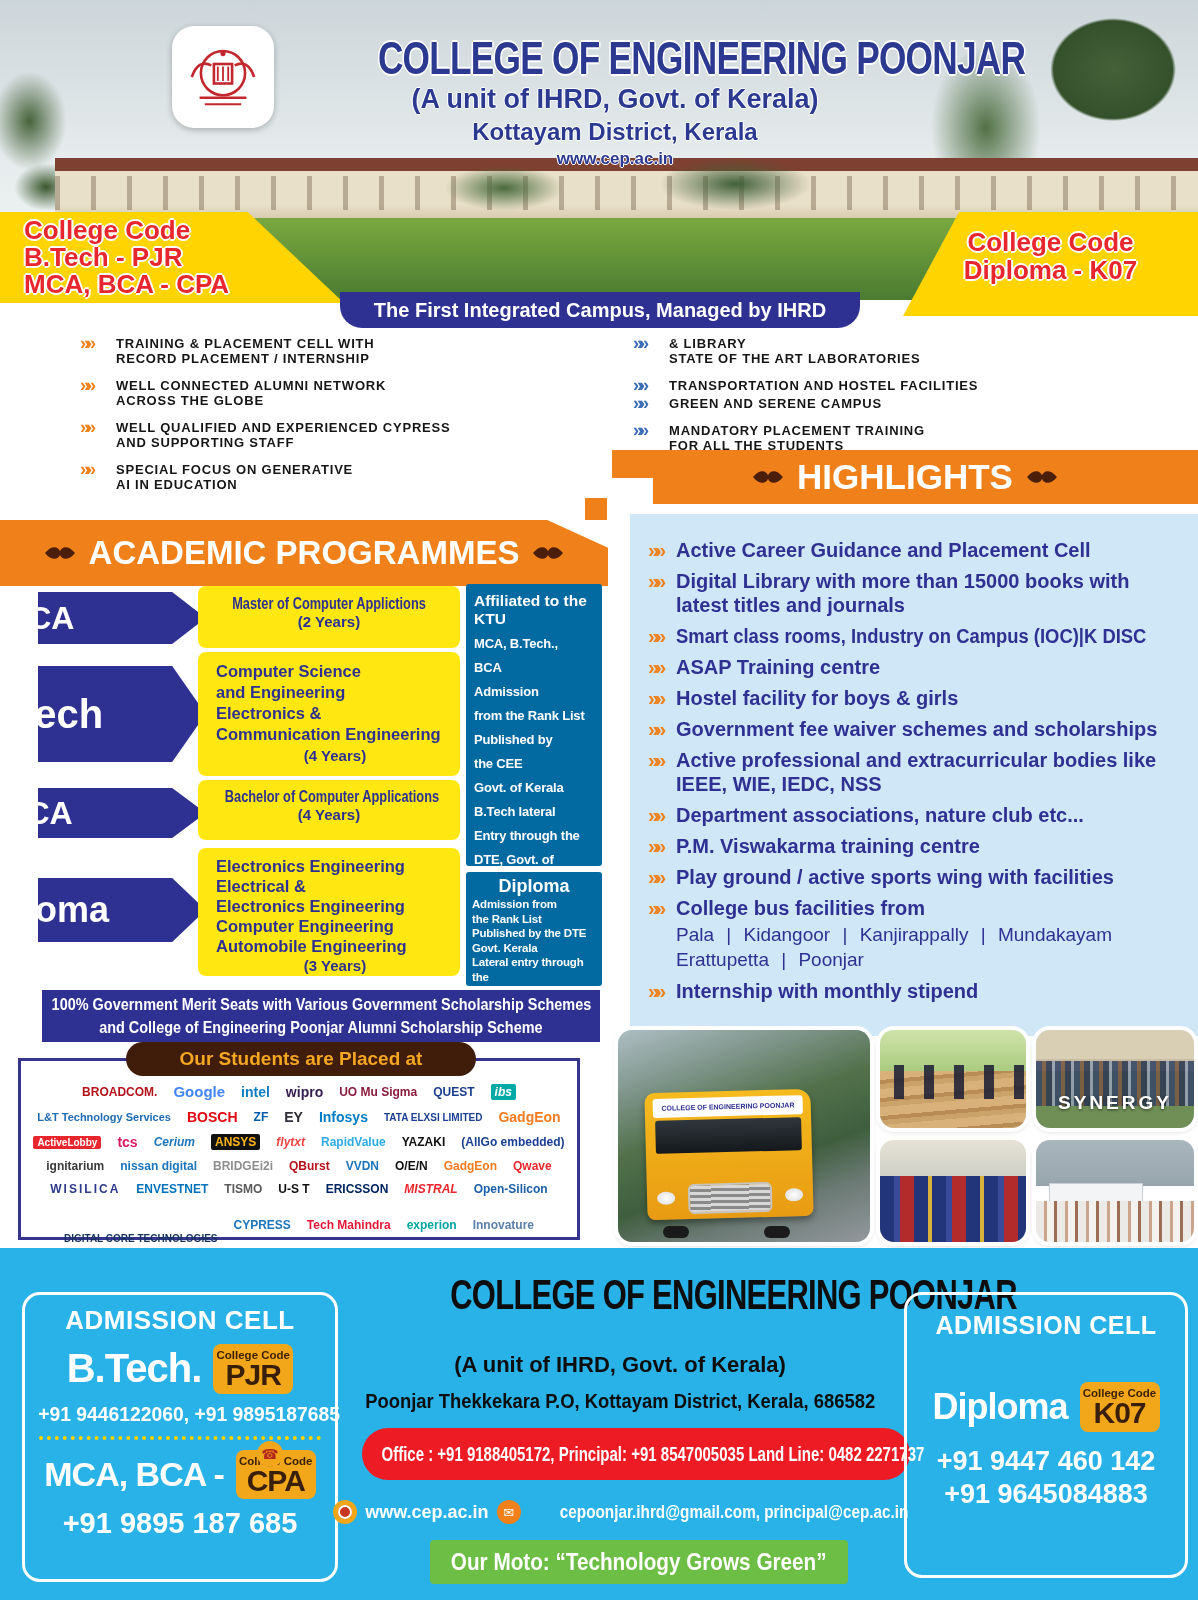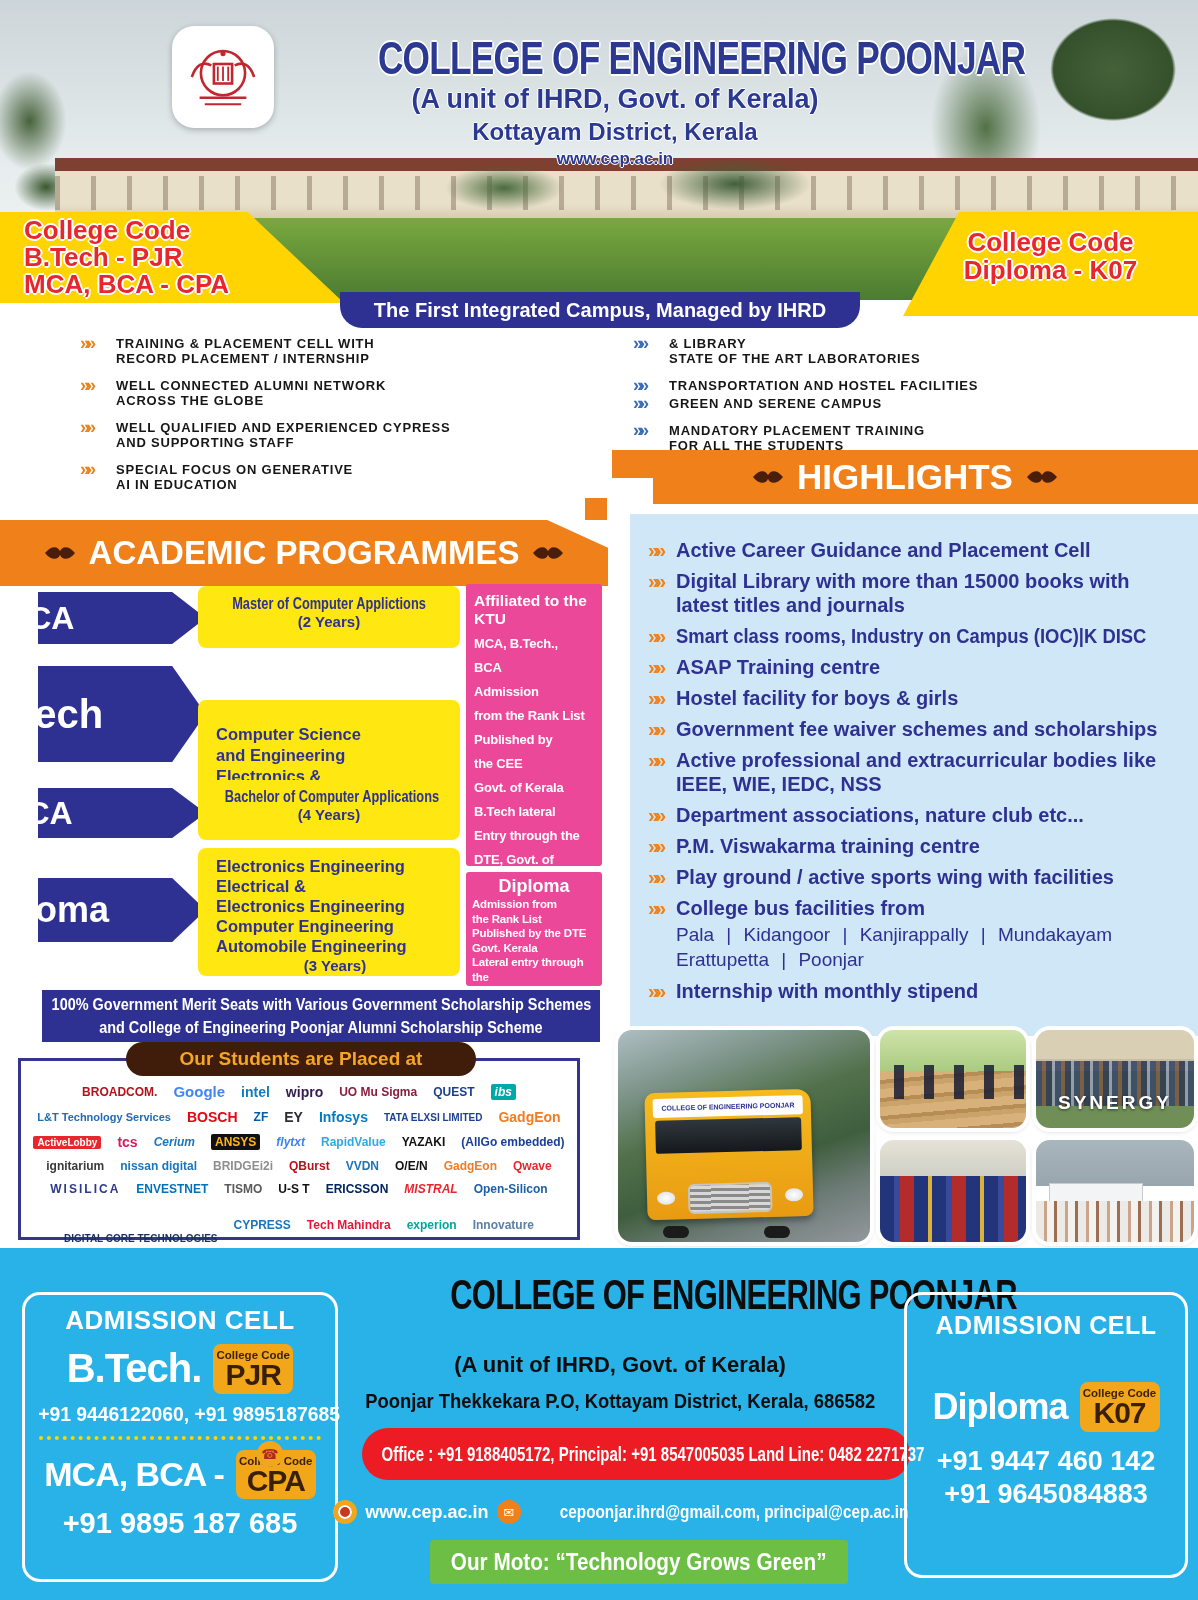--- a/index.html
+++ b/index.html
@@ -69,21 +69,21 @@
   .hl-item{display:flex;margin-bottom:7px;}
   .hl-bullet{color:#f08019;flex:none;width:28px;font-size:20px;font-weight:bold;letter-spacing:-4px;line-height:24px;}
   .hl-text{font-size:20px;font-weight:bold;color:#2e3192;line-height:24px;}
   .hl-sub{font-size:19px;font-weight:normal;color:#2e3192;word-spacing:7px;line-height:25px;margin-top:2px;}
 
   
   .parrow{background:#2e3192;color:#fff;font-weight:bold;display:flex;align-items:center;justify-content:center;
     clip-path:polygon(0 0,80% 0,100% 50%,80% 100%,0 100%);padding-right:14%;box-sizing:border-box;}
   .ybox{background:#ffe812;border-radius:8px;color:#2e3192;font-weight:bold;box-sizing:border-box;}
   .ybox .yrs{font-size:15px;text-align:center;}
-  .rpanel{background:#ec4899;color:#fff;font-weight:bold;border-radius:3px;box-sizing:border-box;}
+  .rpanel{background:#0369a1;color:#fff;font-weight:bold;border-radius:3px;box-sizing:border-box;}
   .sch-bar{left:42px;top:990px;width:558px;height:52px;background:#2e3192;color:#fff;display:flex;
     flex-direction:column;align-items:center;justify-content:center;font-weight:bold;font-size:17px;line-height:23px;}
 
   
   .placed-box{left:18px;top:1058px;width:562px;height:182px;background:#fff;border:3px solid #35358f;box-sizing:border-box;}
   .placed-pill{left:128px;top:1044px;width:346px;height:30px;background:#401c0a;border-radius:16px;z-index:3;
     color:#f5a623;font-weight:bold;font-size:19px;line-height:30px;text-align:center;box-shadow:0 0 0 2px #401c0a;}
   .logos{display:flex;flex-wrap:wrap;justify-content:center;align-items:center;gap:9px 16px;padding:22px 8px 6px;}
   .logo{font-size:12px;font-weight:bold;white-space:nowrap;}
   .logo-badge{padding:1px 4px;border-radius:2px;}
@@ -316,21 +316,21 @@
       </div>
   </div>
 
   <div class="abs parrow" style="left:38px;top:592px;width:152px;height:52px;font-size:32px;">MCA</div>
   <div class="abs ybox ctr" style="left:198px;top:586px;width:262px;height:62px;padding-top:9px;">
     <div style="font-size:16px;"><span class="cx cx80">Master of Computer Applictions</span></div>
     <div class="yrs">(2 Years)</div>
   </div>
 
   <div class="abs parrow" style="left:38px;top:666px;width:152px;height:96px;font-size:40px;">B.Tech</div>
-  <div class="abs ybox" style="left:198px;top:652px;width:262px;height:124px;padding:24px 6px 0 18px;font-size:16.5px;line-height:21px;margin-top:48px;">
+  <div class="abs ybox" style="left:198px;top:652px;width:262px;height:124px;padding:9px 6px 0 18px;font-size:16.5px;line-height:21px;">
     <div>Computer Science</div>
     <div>and Engineering</div>
     <div>Electronics &amp;</div>
     <div>Communication Engineering</div>
     <div class="yrs">(4 Years)</div>
   </div>
 
   <div class="abs parrow" style="left:38px;top:788px;width:152px;height:50px;font-size:32px;">BCA</div>
   <div class="abs ybox ctr" style="left:198px;top:780px;width:262px;height:60px;padding-top:8px;">
     <div style="font-size:16px;"><span class="cx cx80">Bachelor of Computer Applications</span></div>
@@ -393,21 +393,21 @@
       <span class="logo" style="font-size: 14px; color: rgb(227, 6, 19);">BOSCH</span>
       <span class="logo" style="color: rgb(0, 92, 169);">ZF</span>
       <span class="logo" style="font-size: 14px; color: rgb(46, 46, 56);">EY</span>
       <span class="logo" style="font-size: 14px; color: rgb(0, 124, 195);">Infosys</span>
       <span class="logo" style="font-size: 10px; color: rgb(28, 63, 148);">TATA ELXSI LIMITED</span>
       <span class="logo" style="font-size: 14px; color: rgb(244, 123, 32);">GadgEon</span>
       <span class="logo logo-badge" style="font-size: 10px; color: rgb(255, 255, 255); background: rgb(232, 38, 45);">ActiveLobby</span>
       <span class="logo" style="font-size: 14px; color: rgb(216, 27, 96);">tcs</span>
       <span class="logo" style="font-style: italic; color: rgb(27, 117, 187);">Cerium</span>
       <span class="logo logo-badge" style="color: rgb(255, 183, 27); background: rgb(17, 17, 17);">ANSYS</span>
-      <span class="logo" style="font-style: italic; color: #3b82f6;">flytxt</span>
+      <span class="logo" style="font-style: italic; color: #ef4444;">flytxt</span>
       <span class="logo" style="color: rgb(43, 171, 226);">RapidValue</span>
       <span class="logo" style="color: rgb(17, 17, 17);">YAZAKI</span>
       <span class="logo" style="color: rgb(27, 63, 148);">(AllGo embedded)</span>
       <span class="logo" style="color: rgb(58, 58, 58);">ignitarium</span>
       <span class="logo" style="color: rgb(27, 117, 187);">nissan digital</span>
       <span class="logo" style="color: rgb(142, 142, 142);">BRIDGEi2i</span>
       <span class="logo" style="color: rgb(181, 18, 27);">QBurst</span>
       <span class="logo" style="color: rgb(27, 117, 187);">VVDN</span>
       <span class="logo" style="color: rgb(17, 17, 17);">O/E/N</span>
       <span class="logo" style="color: rgb(244, 123, 32);">GadgEon</span>

